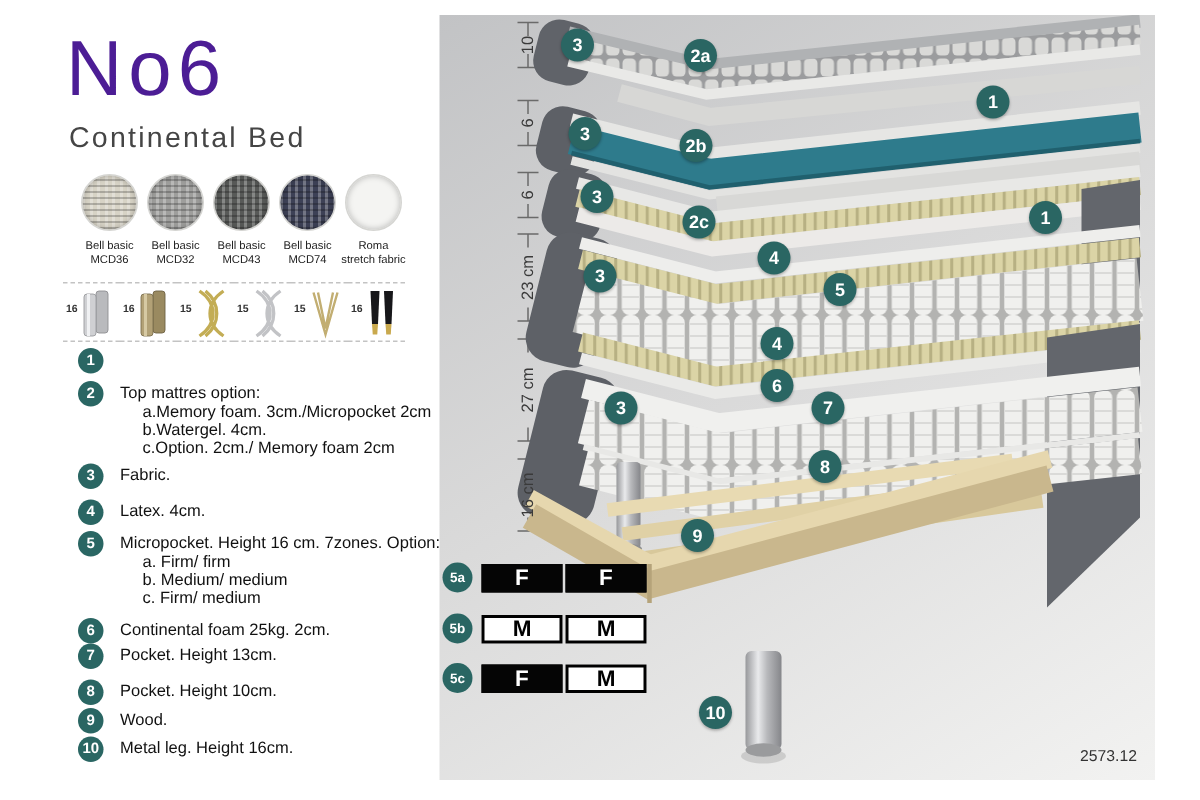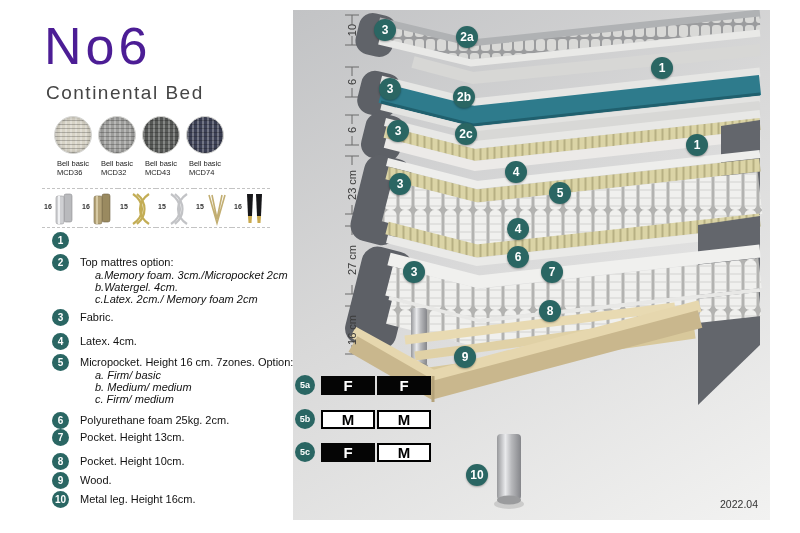--- a/index.html
+++ b/index.html
@@ -20,34 +20,34 @@
   .swatch { width:38px; height:38px; border-radius:50%; border:1px solid #d5d5d2;
             box-shadow:inset 0 0 4px rgba(0,0,0,.25); }
   .weave { background-image:
       repeating-linear-gradient(0deg, rgba(0,0,0,.22) 0 1.5px, transparent 1.5px 4px),
       repeating-linear-gradient(90deg, rgba(255,255,255,.28) 0 2px, transparent 2px 5px); }
   .sw1 { background-color:#d7d3c6; }
   .sw2 { background-color:#9e9e9c; }
   .sw3 { background-color:#585a58; }
   .sw4 { background-color:#3d4156; }
   .sw5 { background-color:#f4f4f2; }
-  .swatch-label { margin-top:5px; font-size:7.5px; line-height:9px; color:#222; }
+  .swatch-label { margin-top:5px; font-size:7.5px; line-height:9px; text-align:center; color:#222; }
 
   .legs-row { position:absolute; left:42px; top:188px; display:flex; }
   .legopt { width:38px; height:40px; position:relative;
             border-top:1px dashed #c3c3c3; border-bottom:1px dashed #c3c3c3; }
   .legopt .num { position:absolute; left:2px; top:14px; font-size:7px; font-weight:bold; color:#333; }
   .legopt svg { position:absolute; right:3px; top:3px; }
 
   .legend-item { position:absolute; left:52px; display:flex; gap:11px; }
   .legend-num { flex:none; width:17px; height:17px; border-radius:50%; background:#2a6663;
                 color:#fff; font-size:10px; font-weight:bold; display:flex;
                 align-items:center; justify-content:center; }
   .legend-body { font-size:11px; line-height:13px; color:#111; padding-top:2px; }
-  .legend-sub { margin-left:15px; line-height:12px;font-style:italic; }
+  .legend-sub { margin-left:15px; line-height:12px; }
 
   
   .panel { position:absolute; left:293px; top:10px; width:477px; height:510px;
            background:linear-gradient(150deg,#c2c3c5 0%,#d9d9d9 45%,#f2f2f1 100%); }
   .panel svg.art { position:absolute; left:0; top:0; }
 
   .meas { position:absolute; transform:translate(-50%,-50%) rotate(-90deg);
           font-size:11px; color:#3a3a3a; white-space:nowrap; z-index:4; }
 
   .badge { position:absolute; min-width:22px; height:22px; padding:0 4px; border-radius:12px;
@@ -94,20 +94,27 @@
       <div>MCD43</div>
     </div>
   </div>
   <div class="swatch-item">
     <div class="swatch weave sw4"></div>
     <div class="swatch-label">
       <div>Bell basic</div>
       <div>MCD74</div>
     </div>
   </div>
+  <div class="swatch-item">
+    <div class="swatch sw5"></div>
+    <div class="swatch-label">
+      <div>Roma</div>
+      <div>stretch fabric</div>
+    </div>
+  </div>
 </div>
 
 <div class="legs-row">
   <div class="legopt">
     <span class="num">16</span>
     <svg width="24" height="34" viewBox="0 0 24 34">
       <rect x="11" y="2" width="8" height="28" rx="2" fill="#b9babd" stroke="#8e8f92" stroke-width="0.6"></rect>
       <rect x="3" y="4" width="8" height="28" rx="2" fill="#cfd0d3" stroke="#9a9b9e" stroke-width="0.6"></rect>
       <rect x="5" y="4" width="2" height="28" fill="#f0f1f3"></rect>
     </svg>
@@ -151,48 +158,48 @@
 
 <div class="legend-item" style="top:232px">
   <div class="legend-num">1</div>
 </div>
 <div class="legend-item" style="top:254px">
   <div class="legend-num">2</div>
   <div class="legend-body">
     <div>Top mattres option:</div>
     <div class="legend-sub">a.Memory foam. 3cm./Micropocket 2cm</div>
     <div class="legend-sub">b.Watergel. 4cm.</div>
-    <div class="legend-sub">c.Latex. 2cm./ Memory foam 2cm</div>
+    <div class="legend-sub">c.Option. 2cm./ Memory foam 2cm</div>
   </div>
 </div>
 <div class="legend-item" style="top:309px">
   <div class="legend-num">3</div>
   <div class="legend-body">
       <div>Fabric.</div>
     </div>
 </div>
 <div class="legend-item" style="top:333px">
   <div class="legend-num">4</div>
   <div class="legend-body">
       <div>Latex. 4cm.</div>
     </div>
 </div>
 <div class="legend-item" style="top:354px">
   <div class="legend-num">5</div>
   <div class="legend-body">
     <div>Micropocket. Height 16 cm. 7zones. Option:</div>
-    <div class="legend-sub">a. Firm/ basic</div>
+    <div class="legend-sub">a. Firm/ firm</div>
     <div class="legend-sub">b. Medium/ medium</div>
     <div class="legend-sub">c. Firm/ medium</div>
   </div>
 </div>
 <div class="legend-item" style="top:412px">
   <div class="legend-num">6</div>
   <div class="legend-body">
-      <div>Polyurethane foam 25kg. 2cm.</div>
+      <div>Continental foam 25kg. 2cm.</div>
     </div>
 </div>
 <div class="legend-item" style="top:429px">
   <div class="legend-num">7</div>
   <div class="legend-body">
       <div>Pocket. Height 13cm.</div>
     </div>
 </div>
 <div class="legend-item" style="top:453px">
   <div class="legend-num">8</div>
@@ -317,21 +324,21 @@
   <div class="meas" style="left:59px; top:175px">23 cm</div>
   <div class="meas" style="left:59px; top:250px">27 cm</div>
   <div class="meas" style="left:59px; top:320px">16 cm</div>
 
   <div class="badge" style="left:92px;  top:20px">3</div>
   <div class="badge" style="left:174px; top:27px">2a</div>
   <div class="badge" style="left:369px; top:58px">1</div>
   <div class="badge" style="left:97px;  top:79px">3</div>
   <div class="badge" style="left:171px; top:87px">2b</div>
   <div class="badge" style="left:105px; top:121px">3</div>
-  <div class="badge" style="left:173px; top:124px">2c</div>
+  <div class="badge" style="left:173px; top:138px">2c</div>
   <div class="badge" style="left:404px; top:135px">1</div>
   <div class="badge" style="left:223px; top:162px">4</div>
   <div class="badge" style="left:107px; top:174px">3</div>
   <div class="badge" style="left:267px; top:183px">5</div>
   <div class="badge" style="left:225px; top:219px">4</div>
   <div class="badge" style="left:225px; top:247px">6</div>
   <div class="badge" style="left:121px; top:262px">3</div>
   <div class="badge" style="left:259px; top:262px">7</div>
   <div class="badge" style="left:257px; top:301px">8</div>
   <div class="badge" style="left:172px; top:347px">9</div>
@@ -352,14 +359,14 @@
     </div>
   </div>
   <div class="firm-row" style="left:2px; top:432px">
     <div class="firm-badge">5c</div>
     <div class="firm-cells">
       <div class="cell dark">F</div>
       <div class="cell light">M</div>
     </div>
   </div>
 
-  <div class="version">2022.04</div>
+  <div class="version">2573.12</div>
 </div>
 
 </body></html>

